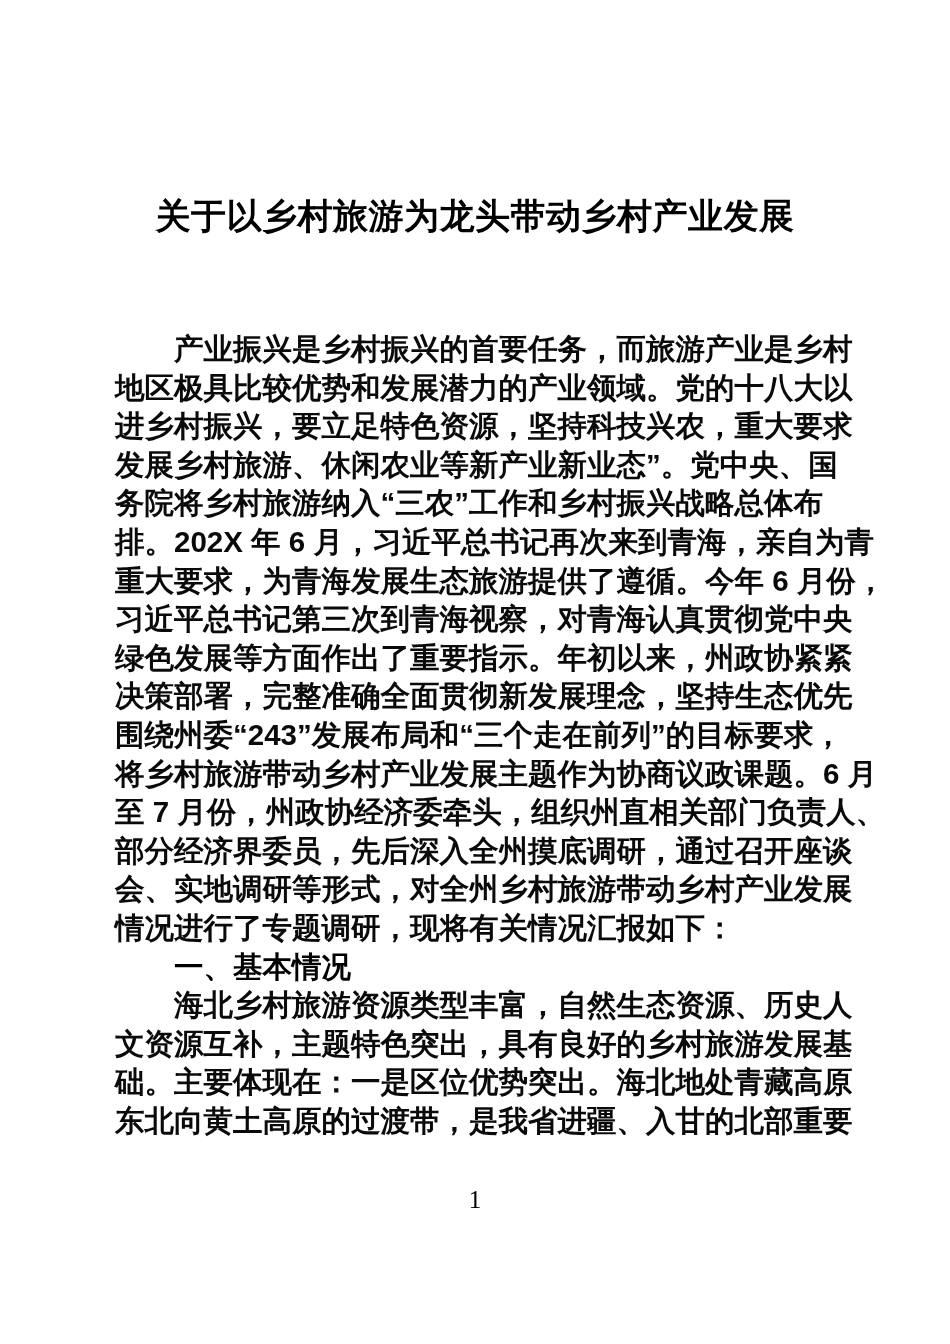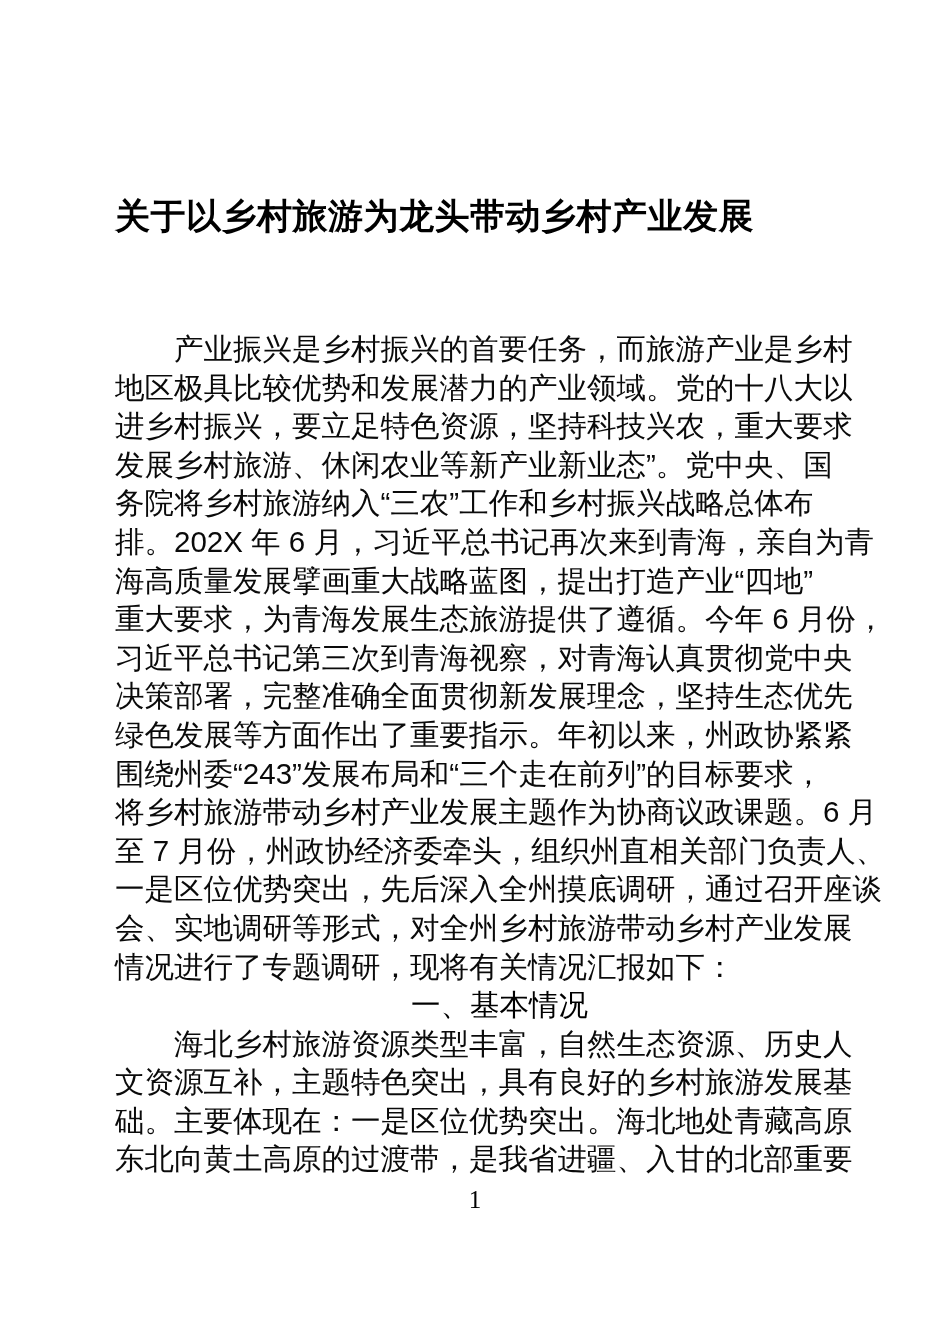--- a/index.html
+++ b/index.html
@@ -19,20 +19,21 @@
     margin: 0 auto;
     background: #ffffff;
     overflow: hidden;
     box-sizing: border-box;
   }
   .doc-title {
     position: absolute;
     left: 115px;
     top: 158px;
     width: 720px;
+    text-align: center;
     font-size: 35px;
     font-weight: 700;
     line-height: 70px;
     letter-spacing: 0.5px;
     font-family: "Liberation Sans", "DejaVu Sans", sans-serif;
   }
   .doc-title .tline {
     display: block;
     white-space: nowrap;
   }
@@ -41,33 +42,32 @@
     left: 115px;
     top: 330px;
     width: 710px;
   }
   .para-line {
     font-size: 29.5px;
     line-height: 38.6px;
     letter-spacing: 0px;
     white-space: nowrap;
     font-family: "Liberation Sans", "DejaVu Sans", sans-serif;
-    font-weight: 400;
+    font-weight: 700;
     color: #0a0a0a;
   }
   .para-line.indent {
     text-indent: 59px;
   }
   .section-head {
     font-size: 29.5px;
     line-height: 38.6px;
     white-space: nowrap;
     text-indent: 59px;
-    font-weight: 400;
-    text-align: center;
+    font-weight: 700;
   }
   .page-number {
     position: absolute;
     left: 0;
     right: 0;
     top: 1186px;
     text-align: center;
     font-family: "Liberation Serif", "DejaVu Serif", serif;
     font-size: 25px;
     color: #000000;
@@ -82,29 +82,28 @@
     <span class="tline">关于以乡村旅游为龙头带动乡村产业发展</span>
   </h1>
 
   <div class="body-block">
       <div class="para-line indent">产业振兴是乡村振兴的首要任务，而旅游产业是乡村</div>
       <div class="para-line">地区极具比较优势和发展潜力的产业领域。党的十八大以</div>
       <div class="para-line">进乡村振兴，要立足特色资源，坚持科技兴农，重大要求</div>
       <div class="para-line">发展乡村旅游、休闲农业等新产业新业态”。党中央、国</div>
       <div class="para-line">务院将乡村旅游纳入“三农”工作和乡村振兴战略总体布</div>
       <div class="para-line">排。202X 年 6 月，习近平总书记再次来到青海，亲自为青</div>
-      <div class="para-line">海高质量发展擘画重大战略蓝图，提出打造产业“四地”</div>
       <div class="para-line">重大要求，为青海发展生态旅游提供了遵循。今年 6 月份，</div>
       <div class="para-line">习近平总书记第三次到青海视察，对青海认真贯彻党中央</div>
+      <div class="para-line">绿色发展等方面作出了重要指示。年初以来，州政协紧紧</div>
       <div class="para-line">决策部署，完整准确全面贯彻新发展理念，坚持生态优先</div>
-      <div class="para-line">绿色发展等方面作出了重要指示。年初以来，州政协紧紧</div>
       <div class="para-line">围绕州委“243”发展布局和“三个走在前列”的目标要求，</div>
       <div class="para-line">将乡村旅游带动乡村产业发展主题作为协商议政课题。6 月</div>
       <div class="para-line">至 7 月份，州政协经济委牵头，组织州直相关部门负责人、</div>
-      <div class="para-line">一是区位优势突出，先后深入全州摸底调研，通过召开座谈</div>
+      <div class="para-line">部分经济界委员，先后深入全州摸底调研，通过召开座谈</div>
       <div class="para-line">会、实地调研等形式，对全州乡村旅游带动乡村产业发展</div>
       <div class="para-line">情况进行了专题调研，现将有关情况汇报如下：</div>
       <div class="section-head">一、基本情况</div>
       <div class="para-line indent">海北乡村旅游资源类型丰富，自然生态资源、历史人</div>
       <div class="para-line">文资源互补，主题特色突出，具有良好的乡村旅游发展基</div>
       <div class="para-line">础。主要体现在：一是区位优势突出。海北地处青藏高原</div>
       <div class="para-line">东北向黄土高原的过渡带，是我省进疆、入甘的北部重要</div>
     </div>
 
   <div class="page-number">1</div>

